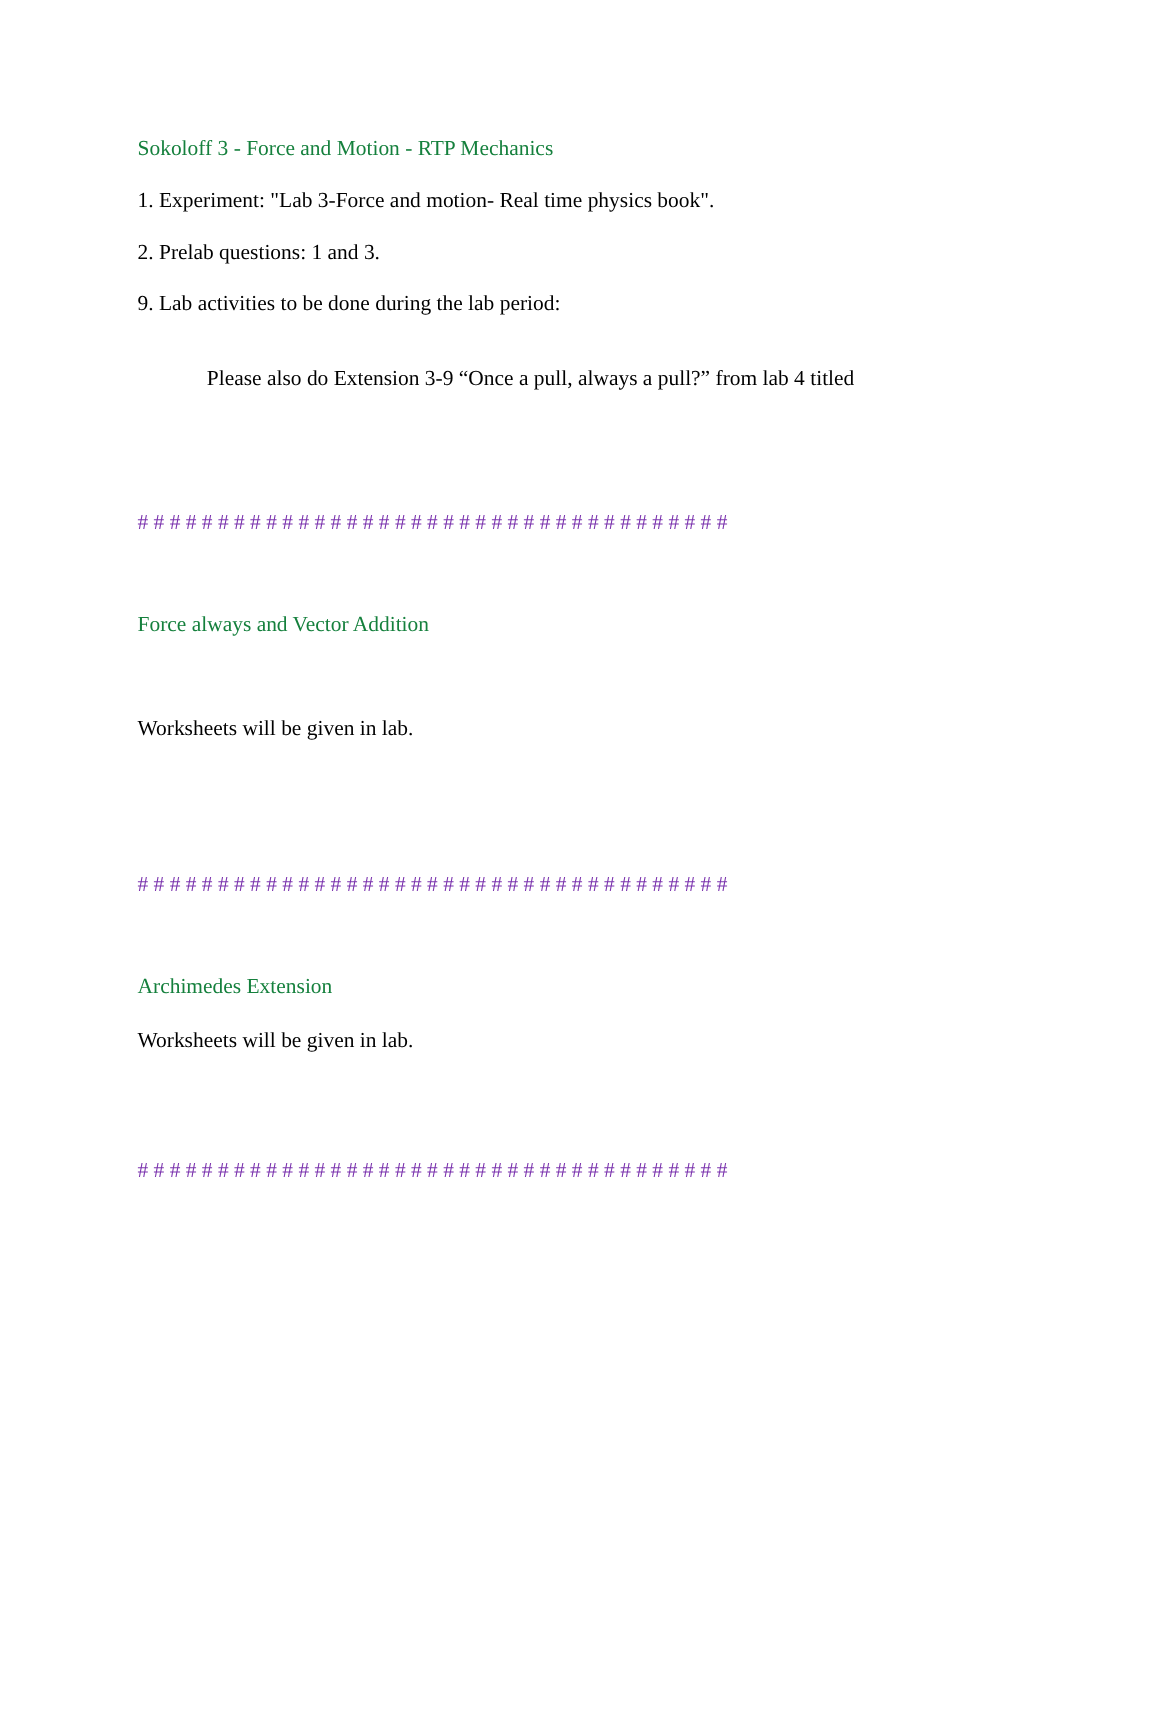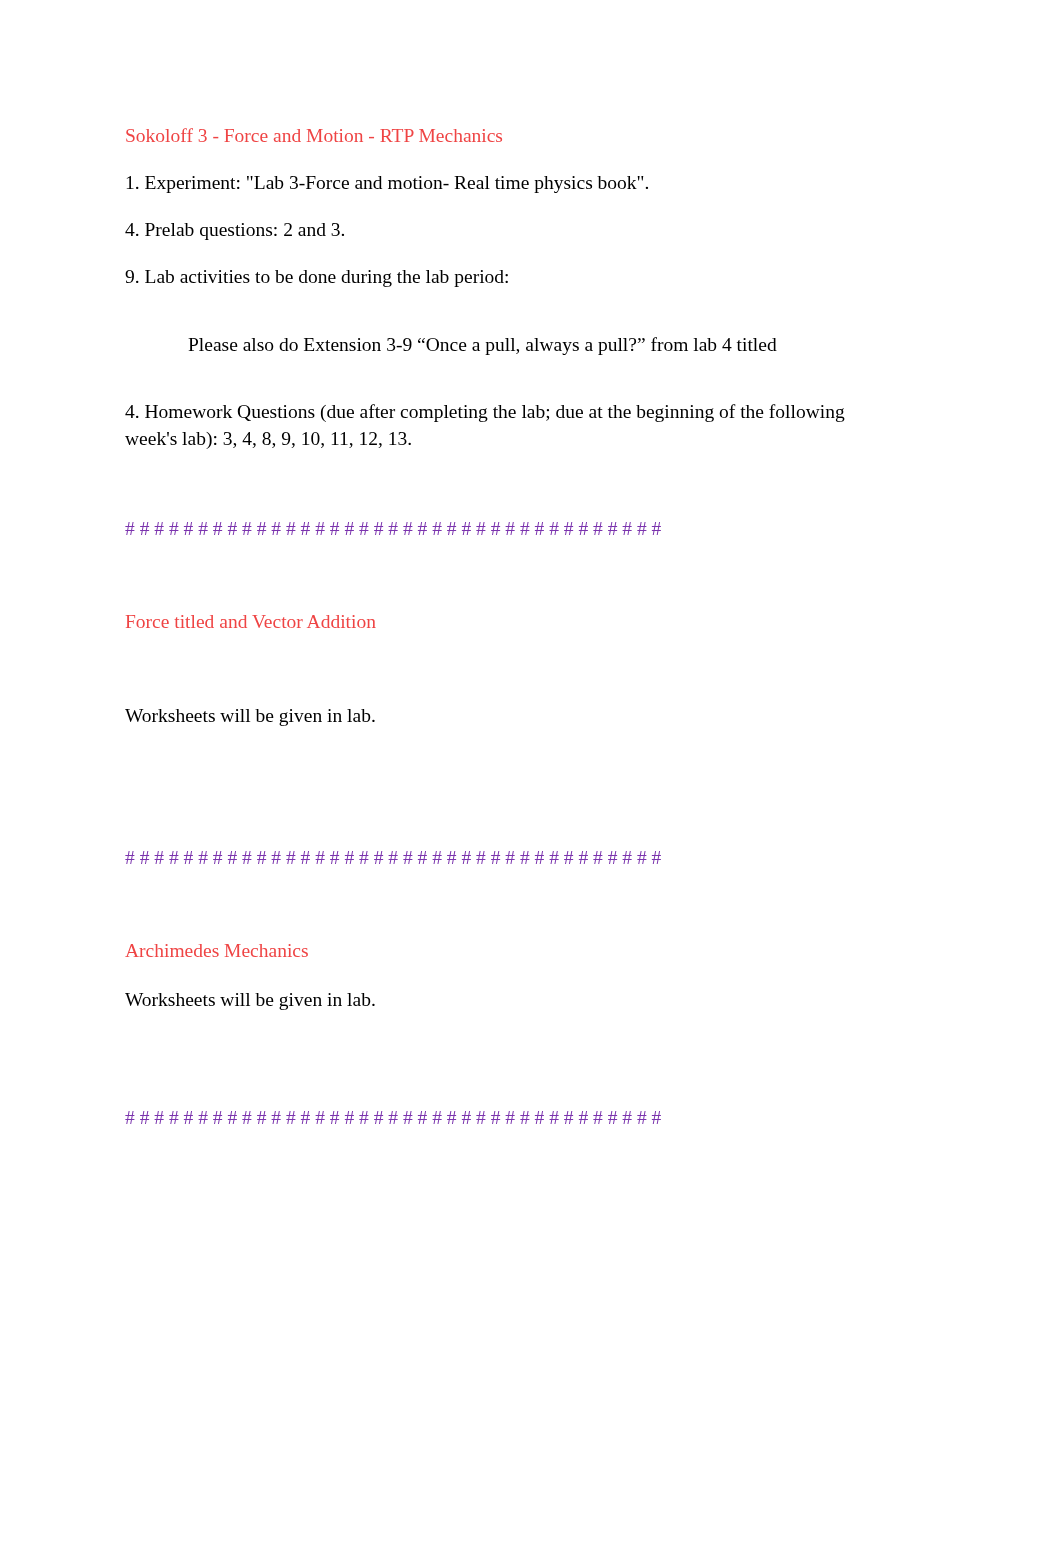--- a/index.html
+++ b/index.html
@@ -28,21 +28,21 @@
     position: absolute;
     left: 125px;
     top: 124px;
     width: 772px;
   }
   .heading {
     font-size: 19.5px;
     line-height: 24px;
     font-weight: normal;
     margin: 0;
-    color: #ef4444;
+    color: #15803d;
     white-space: pre-wrap;
   }
   .para {
     font-size: 19.5px;
     line-height: 26.5px;
     margin: 0;
     color: #000000;
     text-align: left;
     white-space: pre-wrap;
   }
@@ -76,49 +76,48 @@
 
 <div class="page">
   <div class="content">
 
     <p class="heading">Sokoloff 3 - Force and Motion - RTP Mechanics</p>
     <div class="gap-h1-p1"></div>
 
     <p class="para">1. Experiment: "Lab 3-Force and motion- Real time physics book".</p>
     <div class="gap-para"></div>
 
-    <p class="para">4. Prelab questions: 2 and 3.</p>
+    <p class="para">2. Prelab questions: 1 and 3.</p>
     <div class="gap-para"></div>
 
     <p class="para">9. Lab activities to be done during the lab period:</p>
     <div class="gap-p3-ind"></div>
 
     <div class="gap-ind"></div>
 
     <p class="para indent">Please also do Extension 3-9 “Once a pull, always a pull?” from lab 4 titled</p>
     <div class="gap-ind"></div>
 
     <div class="gap-ind-p4"></div>
 
-    <p class="para">4. Homework Questions (due after completing the lab; due at the beginning of the following week's lab): 3, 4, 8, 9, 10, 11, 12, 13.</p>
     <div class="gap-p4-hash"></div>
 
     <p class="hashline"># # # # # # # # # # # # # # # # # # # # # # # # # # # # # # # # # # # # #</p>
     <div class="gap-hash-h2"></div>
 
-    <p class="heading">Force titled and Vector Addition</p>
+    <p class="heading">Force always and Vector Addition</p>
     <div class="gap-h2-txt"></div>
 
     <p class="para">Worksheets will be given in lab.</p>
     <div class="gap-txt-hash"></div>
 
     <p class="hashline"># # # # # # # # # # # # # # # # # # # # # # # # # # # # # # # # # # # # #</p>
     <div class="gap-hash-h3"></div>
 
-    <p class="heading">Archimedes Mechanics</p>
+    <p class="heading">Archimedes Extension</p>
     <div class="gap-h3-txt"></div>
 
     <p class="para">Worksheets will be given in lab.</p>
     <div class="gap-txt-hash2"></div>
 
     <p class="hashline"># # # # # # # # # # # # # # # # # # # # # # # # # # # # # # # # # # # # #</p>
 
   </div>
 </div>
 

